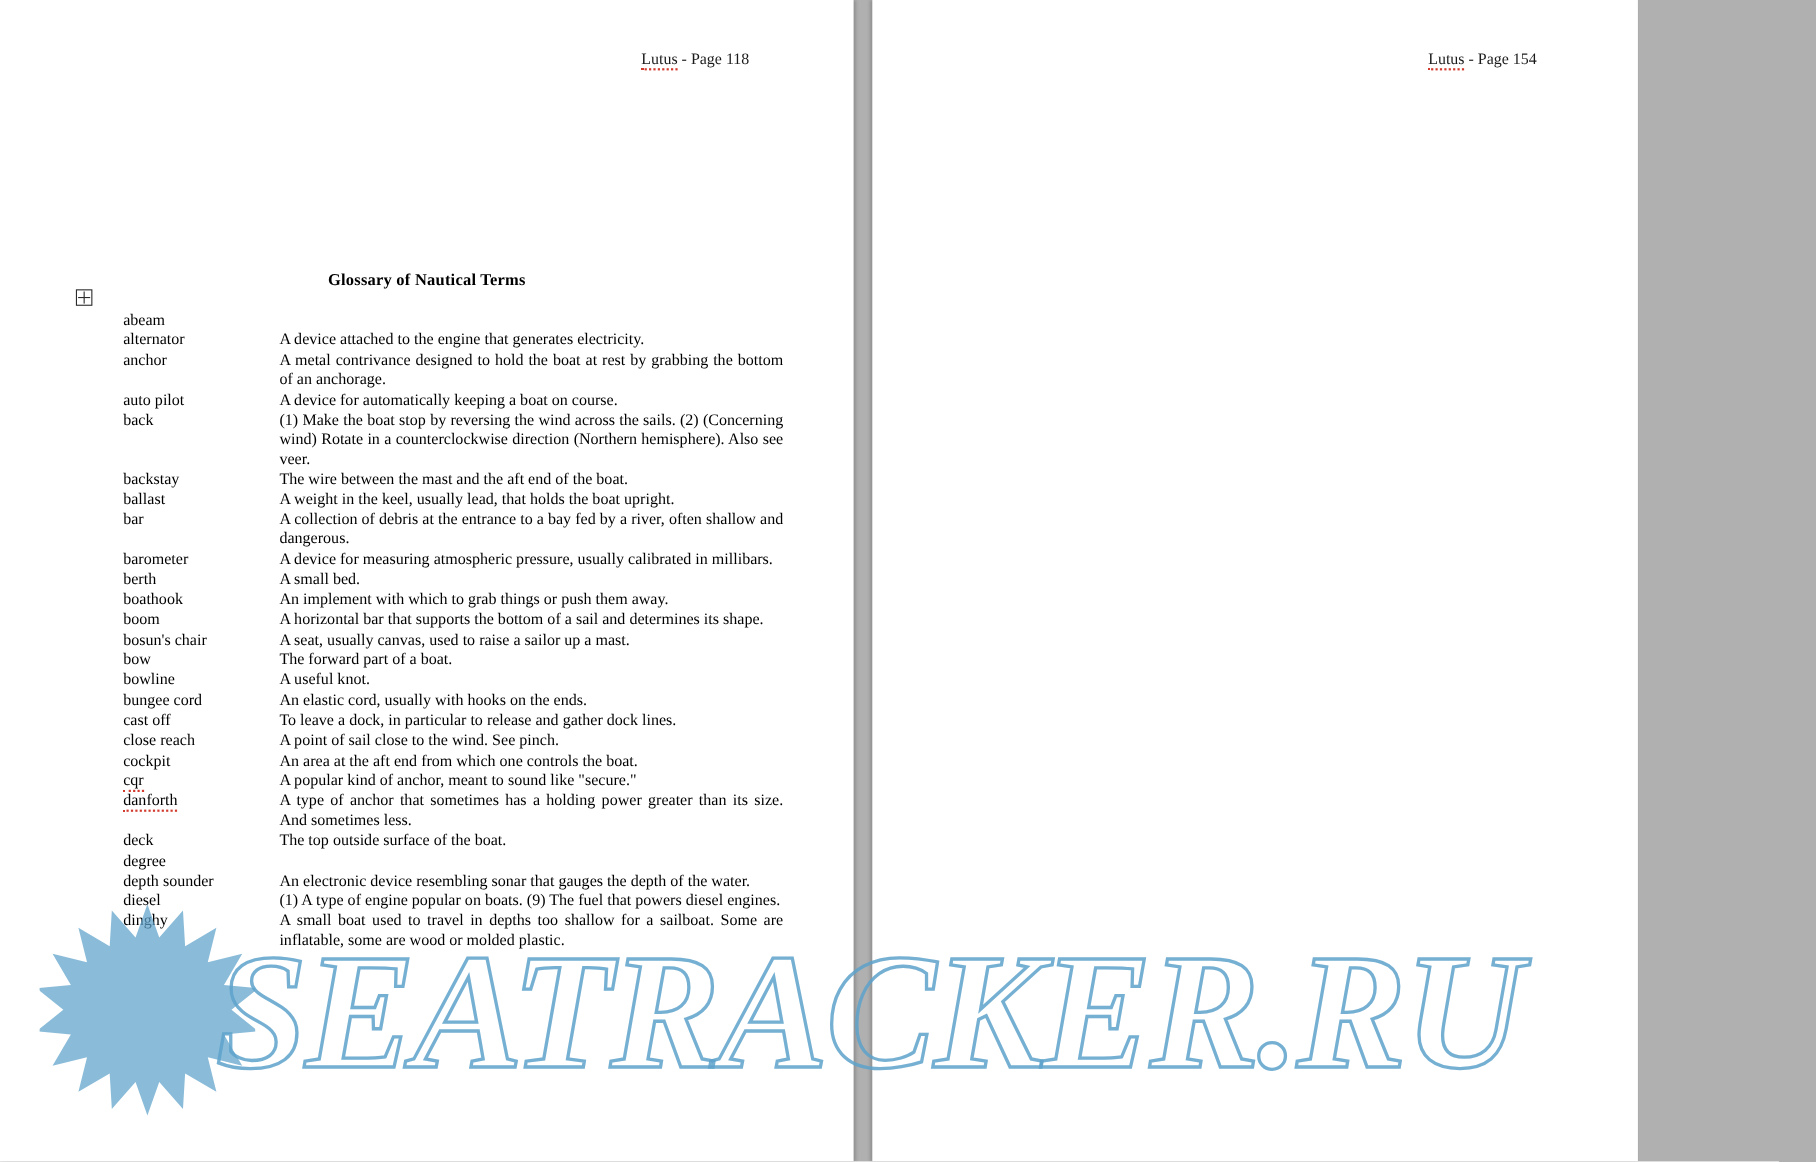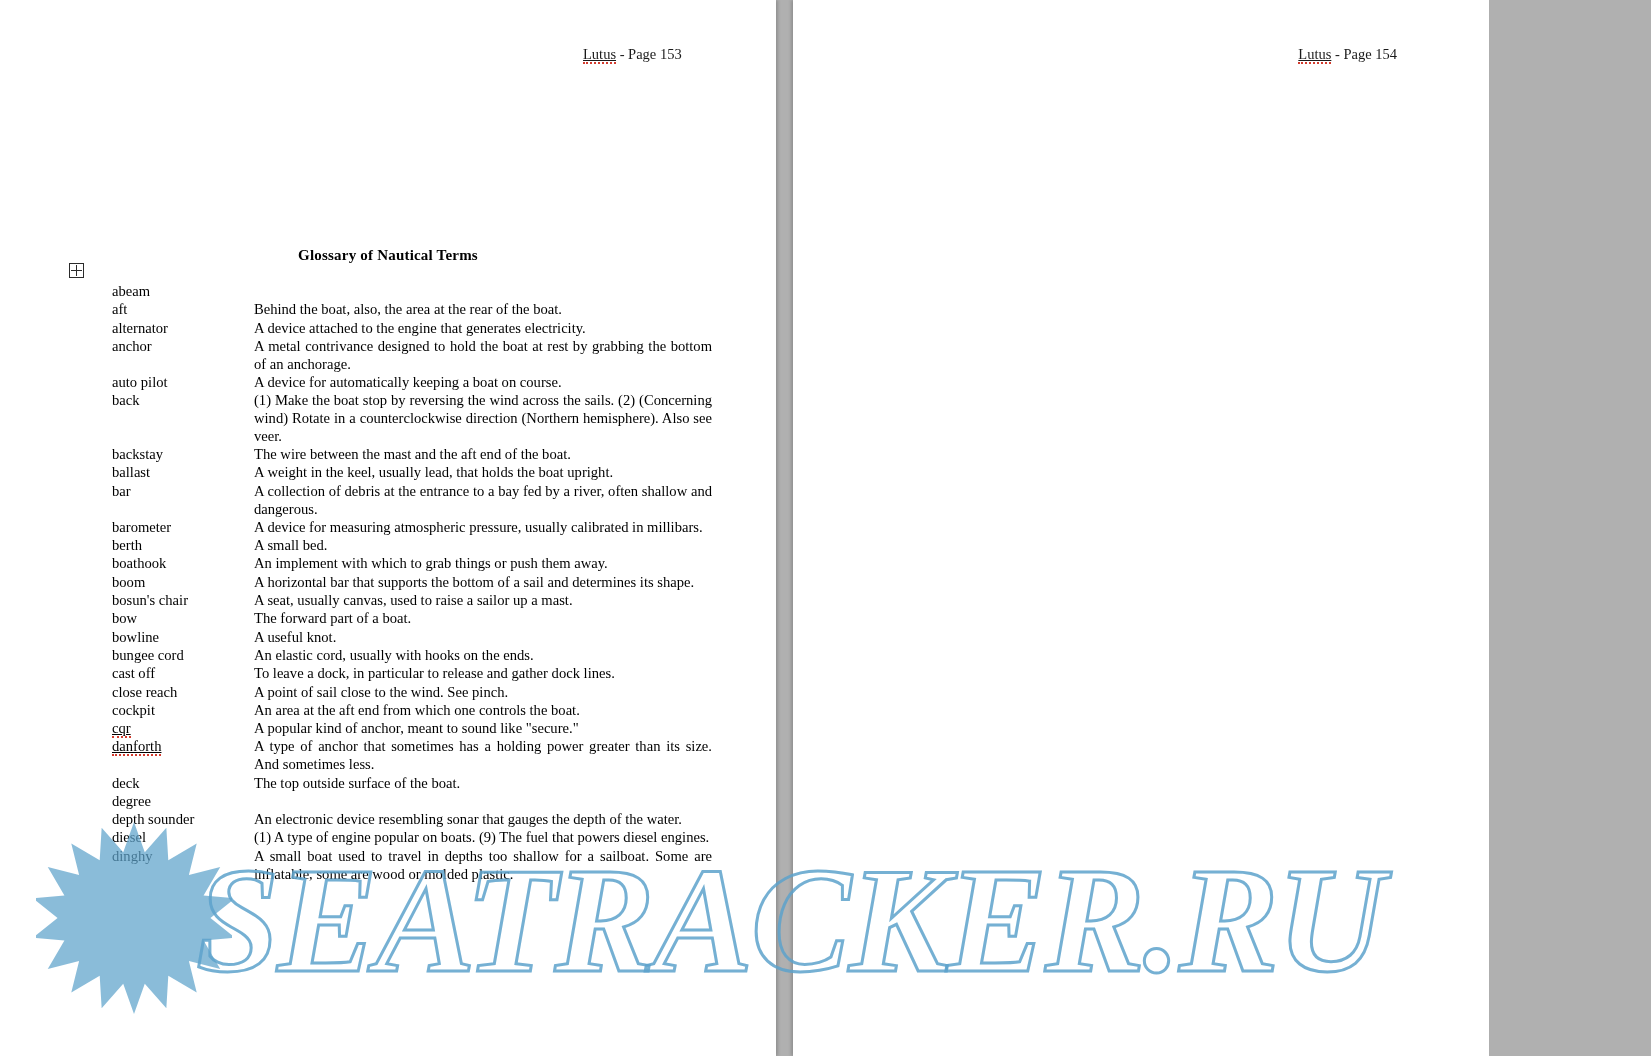--- a/index.html
+++ b/index.html
@@ -30,21 +30,20 @@
     font-size: 14.5px;
     color: #1a1a1a;
     white-space: nowrap;
   }
   .page.left .page-header  { left: 583px; top: 46px; }
   .page.right .page-header { left: 1375px; top: 46px; left: auto; right: 92px; }
 
   .misspelled {
     border-bottom: 2px dotted #d23b2e;
     padding-bottom: 0px;
-    text-decoration: underline;
   }
 
   .doc-title {
     position: absolute;
     top: 247px;
     left: 0; right: 0;
     text-align: center;
     font-weight: bold;
     font-size: 15px;
     letter-spacing: 0.2px;
@@ -120,30 +119,26 @@
     width: 196px;
     height: 196px;
   }
 </style>
 </head>
 <body>
 
 <div id="page-wrap">
 
   <div class="page left">
-    <div class="page-header"><span class="misspelled">Lutus</span><span> - Page 153</span></div>
+    <div class="page-header"><span class="misspelled">Lutus</span><span> - Page 118</span></div>
     <div class="doc-title">Glossary of Nautical Terms</div>
     <div class="anchor-handle"></div>
     <div class="glossary" id="glossary-left">
         <div class="entry">
           <div class="term">abeam</div>
-        </div>
-        <div class="entry">
-          <div class="term">aft</div>
-          <div class="def">Behind the boat, also, the area at the rear of the boat.</div>
         </div>
         <div class="entry">
           <div class="term">alternator</div>
           <div class="def">A device attached to the engine that generates electricity.</div>
         </div>
         <div class="entry">
           <div class="term">anchor</div>
           <div class="def">A metal contrivance designed to hold the boat at rest by grabbing the bottom of an anchorage.</div>
         </div>
         <div class="entry">

